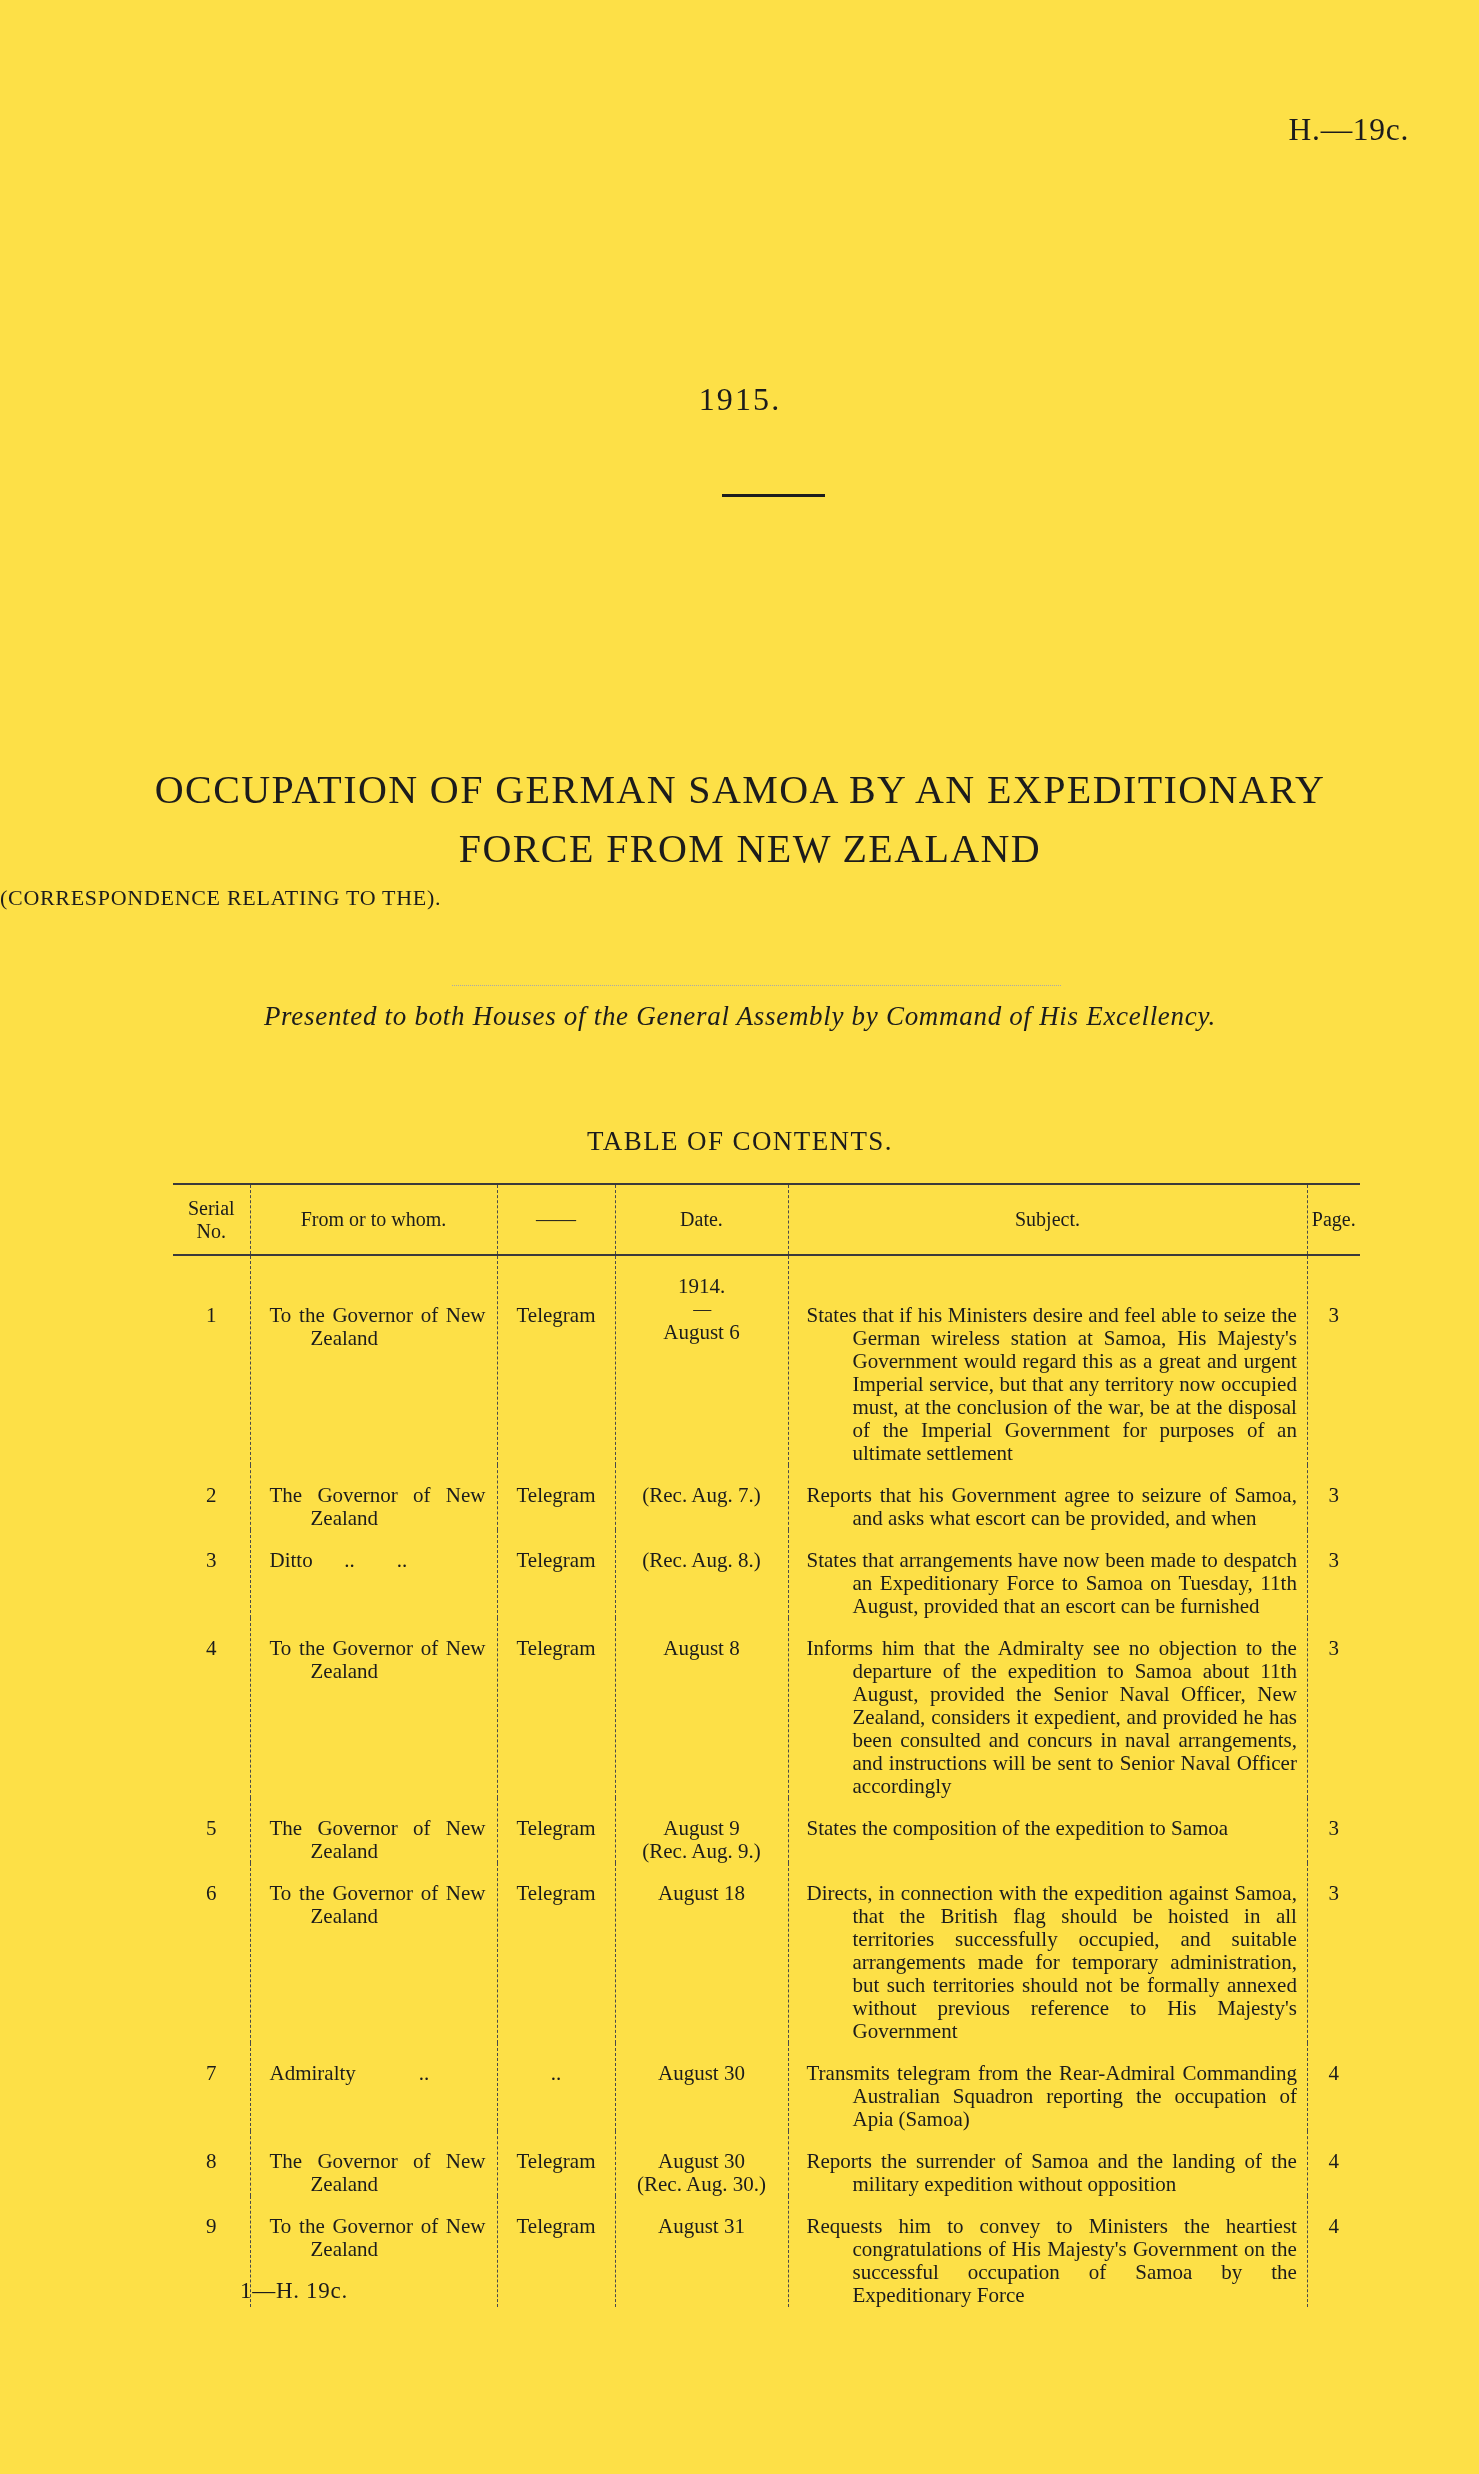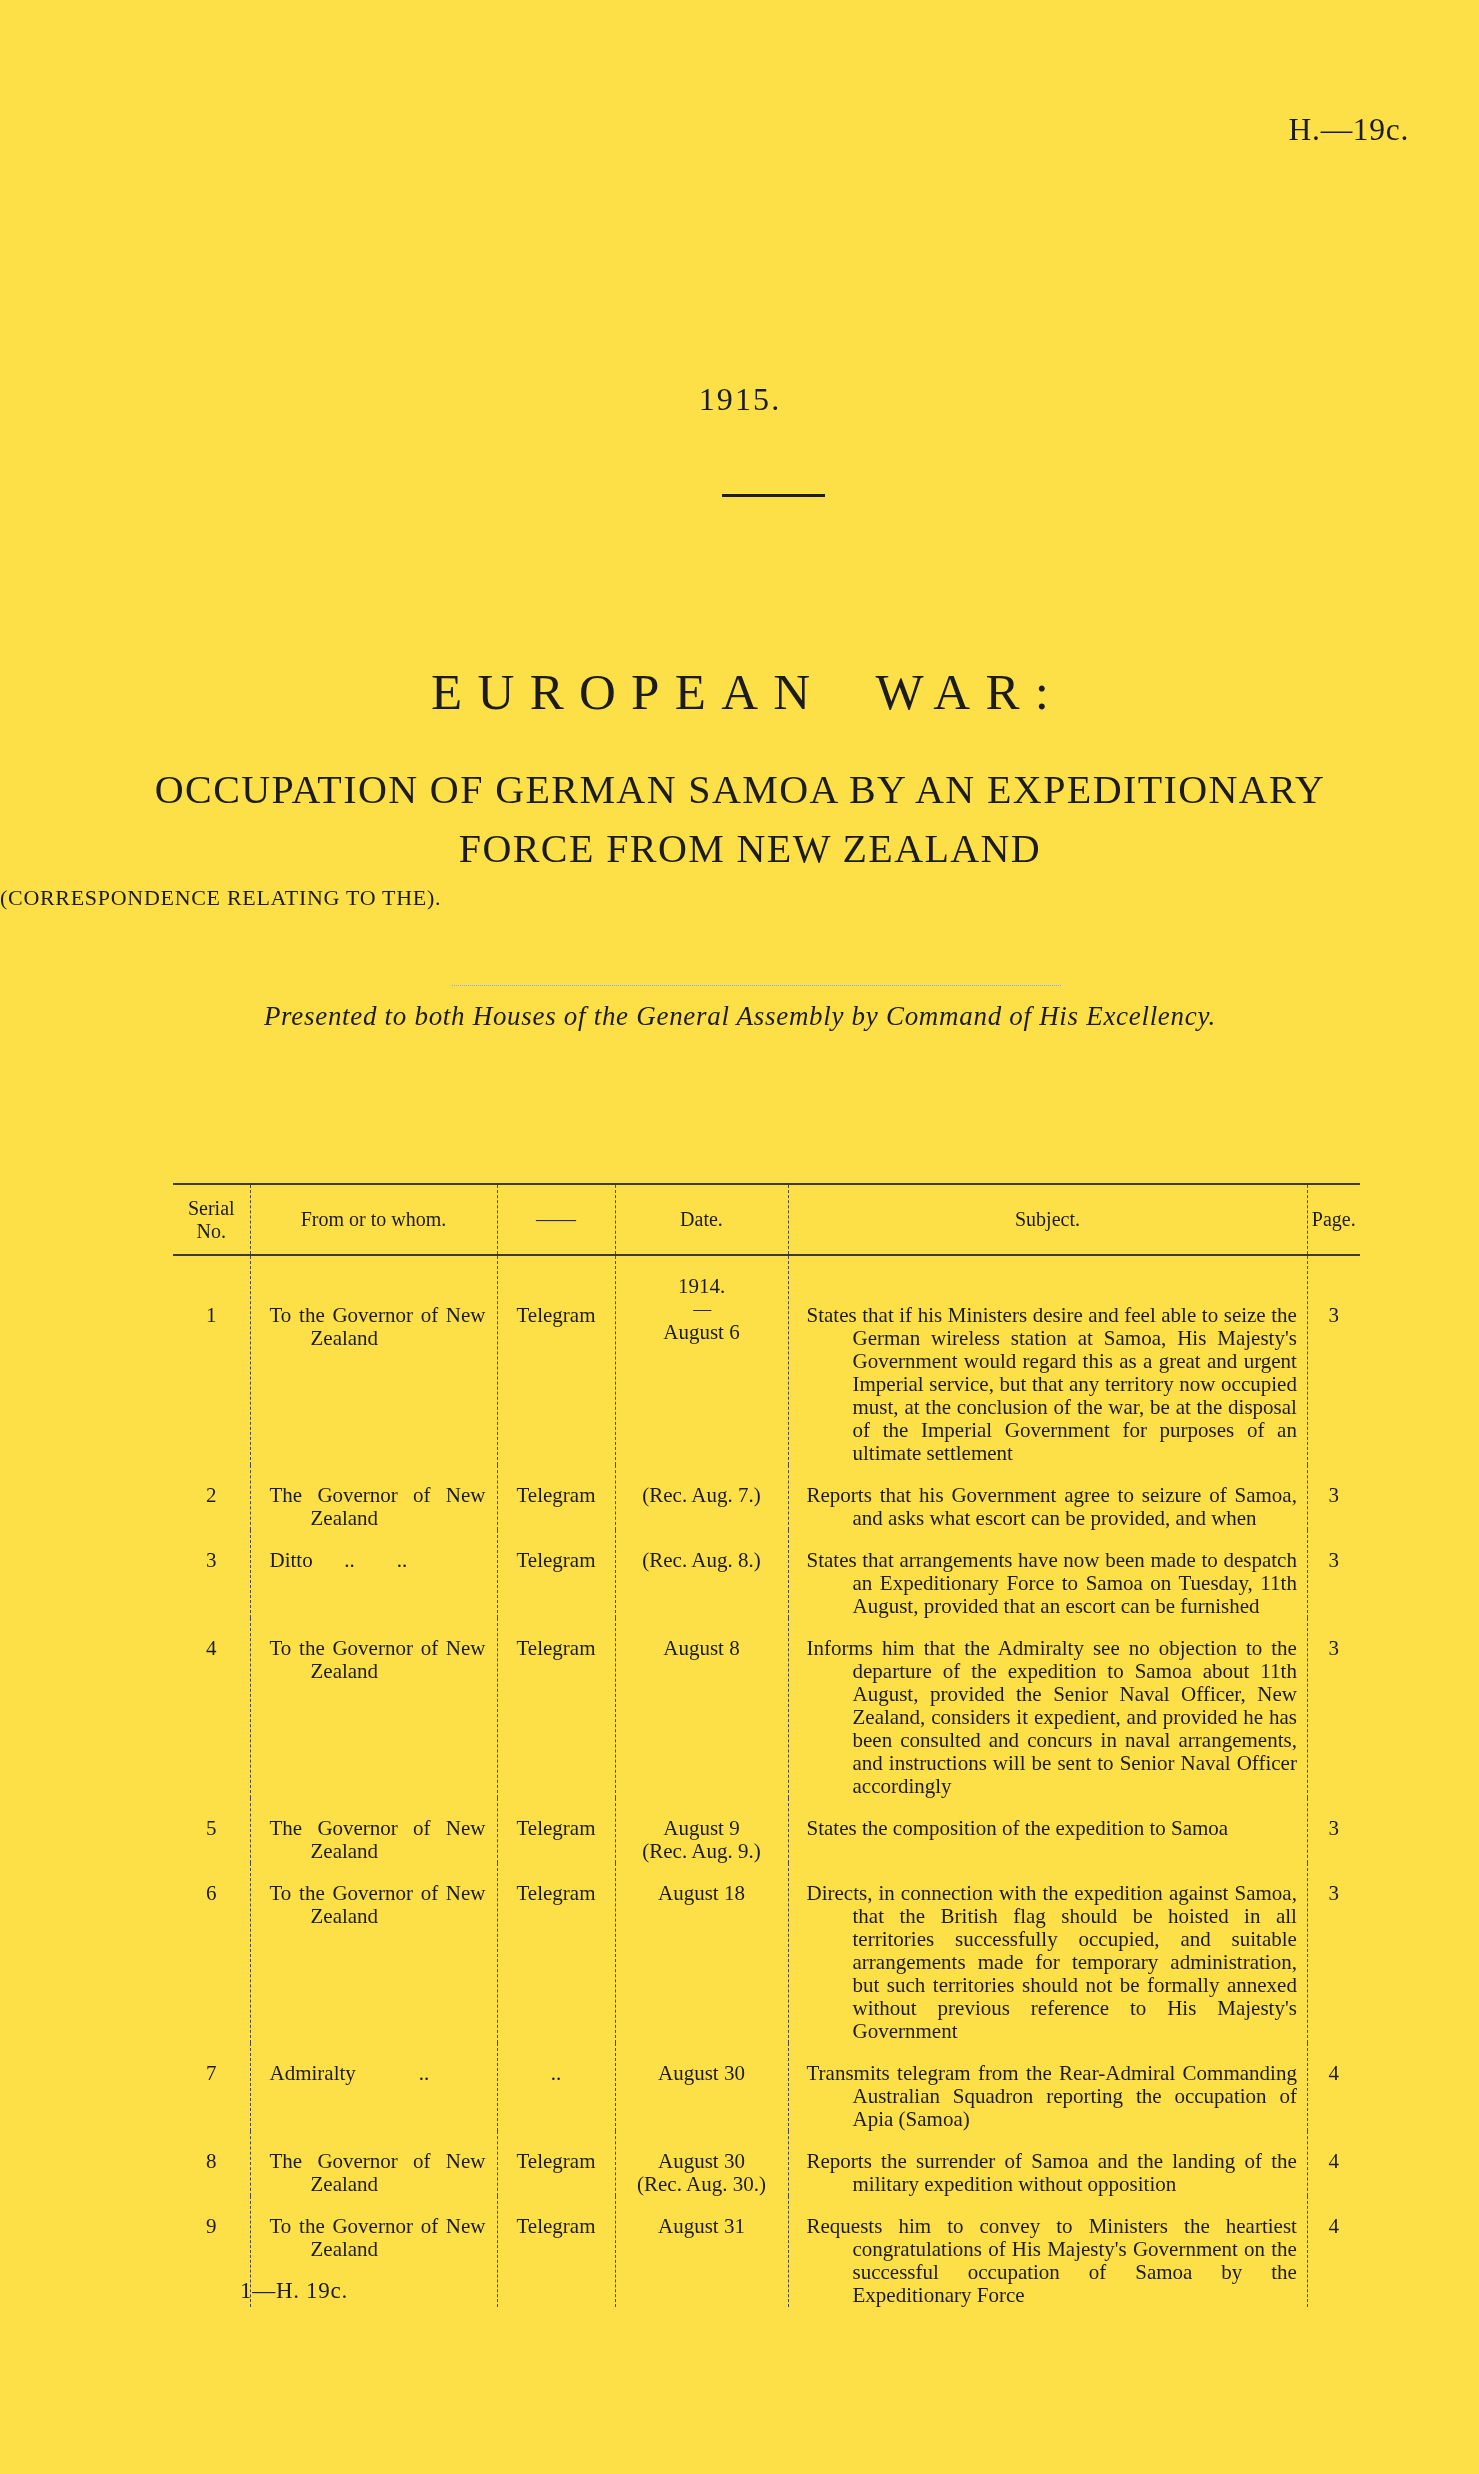--- a/index.html
+++ b/index.html
@@ -157,28 +157,28 @@
 </head>
 <body>
 
 <div class="page">
 
   <div class="doc-ref">H.—19c.</div>
 
   <div class="year-head">1915.</div>
   <div class="rule-short"></div>
 
-  <div class="heading-war">EUROPEAN WAR:</div>
   <div class="title-1">OCCUPATION OF GERMAN SAMOA BY AN EXPEDITIONARY</div>
   <div class="title-2">FORCE FROM NEW ZEALAND</div>
   <div class="subtitle">(CORRESPONDENCE RELATING TO THE).</div>
 
   <div class="presented-rule"></div>
   <div class="presented">Presented to both Houses of the General Assembly by Command of His Excellency.</div>
 
+  <div class="toc-title">TABLE OF CONTENTS.</div>
 
   <table class="toc">
     <colgroup>
       <col style="width:77px">
         <col style="width:247px">
         <col style="width:118px">
       <col style="width:173px">
         <col style="width:519px">
         <col style="width:53px">
     </colgroup>

